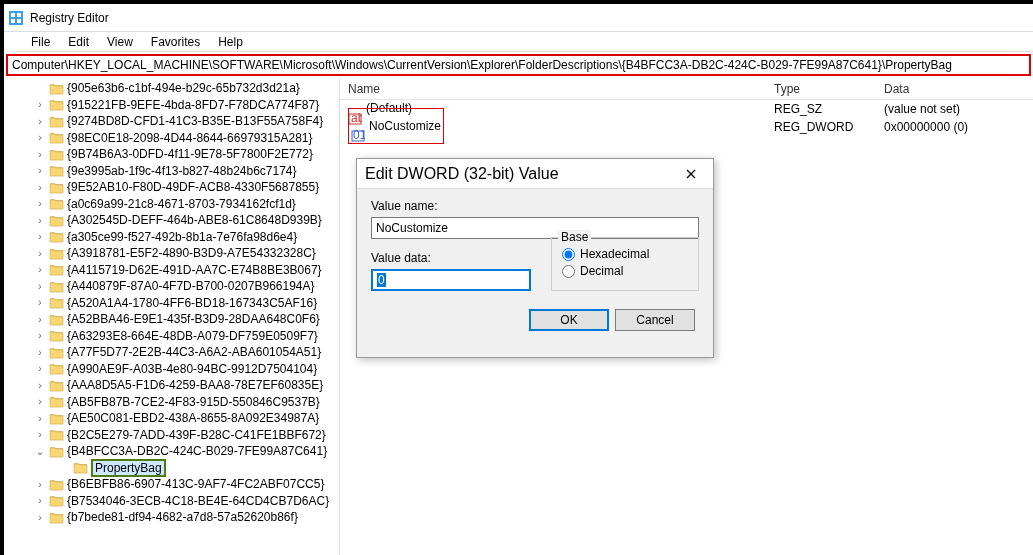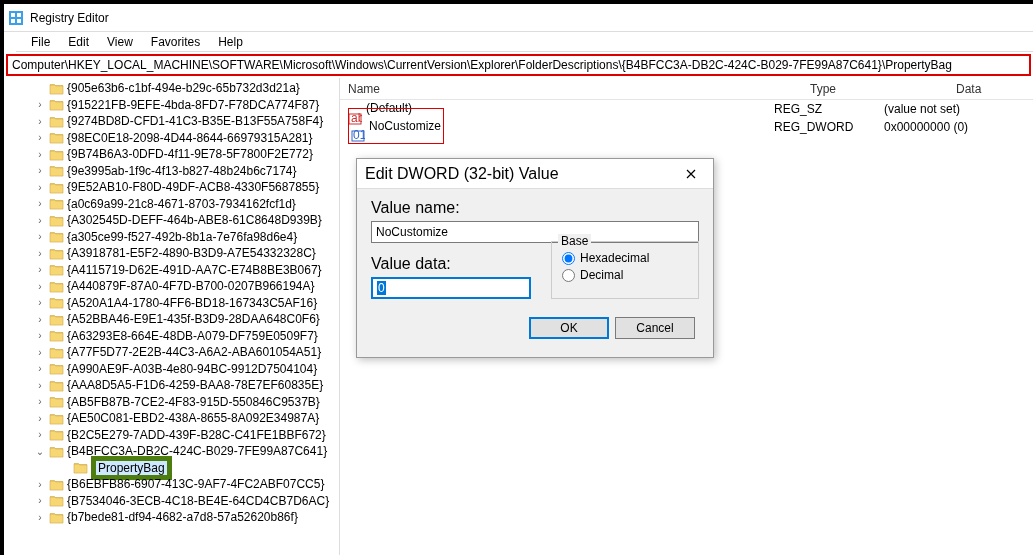--- a/index.html
+++ b/index.html
@@ -22,44 +22,44 @@
 
 .main { flex: 1; display: flex; min-height: 0; }
 .tree { width: 336px; border-right: 1px solid #ddd; overflow: hidden; padding-top: 2px; }
 .list { flex: 1; position: relative; }
 
 
 .tree-row { display: flex; align-items: center; height: 16.5px; padding-left: 6px; white-space: nowrap; }
 .tree-row .expander { width: 12px; text-align: center; color: #666; font-size: 10px; cursor: default; }
 .tree-row .folder-icon { width: 15px; height: 13px; margin: 0 3px; }
 .tree-row .label { font-size: 12px; }
-.tree-row.selected .label { background: #cde8ff; border: 5px solid #4d7c0f; padding: 0 2px; }
+.tree-row.selected .label { background: #cde8ff; border: 2px solid #4d7c0f; padding: 0 2px; }
 .tree-row.indent2 { padding-left: 30px; }
 .tree-row.indent3 { padding-left: 54px; }
 
 
-.list-header { display: flex; height: 22px; align-items: center; border-bottom: 1px solid #e5e5e5; gap: 36px; }
+.list-header { display: flex; height: 22px; align-items: center; border-bottom: 1px solid #e5e5e5; }
 .list-header .col { padding-left: 8px; color: #333; }
 .col-name { width: 426px; }
 .col-type { width: 110px; }
 .col-data { flex: 1; }
 .list-row { display: flex; height: 18px; align-items: center; }
 .list-row .col { padding-left: 8px; }
 .list-row .val-icon { width: 14px; height: 14px; margin-right: 4px; vertical-align: middle; display: inline-block; margin-top: 20px; }
 .list-row.selected { }
 .list-row.selected .name-cell { border: 1px solid #d00; display: inline-flex; align-items: center; padding: 0 2px; }
 
 
 .dialog-backdrop { position: absolute; left: 0; top: 0; right: 0; bottom: 0; }
 .dialog { position: absolute; left: 16px; top: 80px; width: 358px; height: 200px; background: #f0f0f0; border: 1px solid #999; box-shadow: 2px 2px 8px rgba(0,0,0,.25); }
 .dialog-title { display: flex; align-items: center; justify-content: space-between; height: 30px; padding: 0 8px; background: #fff; border-bottom: 1px solid #ddd; }
 .dialog-title .t { font-size: 16px; }
 .dialog-title .close { width: 28px; height: 20px; display: flex; align-items: center; justify-content: center; cursor: default; }
 .dialog-body { padding: 10px 14px; }
-.dlg-label { font-size: 16px; margin-bottom: 4px; display: block; }
+.dlg-label { font-size: 12px; margin-bottom: 4px; display: block; }
 .dlg-input { width: 100%; height: 22px; border: 1px solid #7a7a7a; padding: 2px 4px; background: #fff; font-size: 12px; outline: none; }
 .dlg-row2 { display: flex; gap: 20px; margin-top: 12px; }
 .dlg-row2 .left { flex: 0 0 160px; }
 .dlg-row2 .right { flex: 1; border: 1px solid #ccc; padding: 6px 10px 8px; margin-top: -14px; position: relative; }
 .dlg-row2 .right .legend { position: absolute; top: -8px; left: 6px; background: #f0f0f0; padding: 0 3px; font-size: 12px; }
 .radio-row { display: flex; align-items: center; gap: 5px; margin: 3px 0; }
 .dlg-buttons { display: flex; justify-content: flex-end; gap: 6px; margin-top: 18px; padding-right: 4px; }
 .dlg-btn { width: 80px; height: 22px; border: 1px solid #7a7a7a; background: #e1e1e1; font-size: 12px; cursor: default; }
 .dlg-btn.primary { border: 2px solid #0078d7; }
 .valuedata { width: 160px; height: 22px; border: 2px solid #0078d7; background: #fff; padding: 2px 4px; font-size: 12px; }

